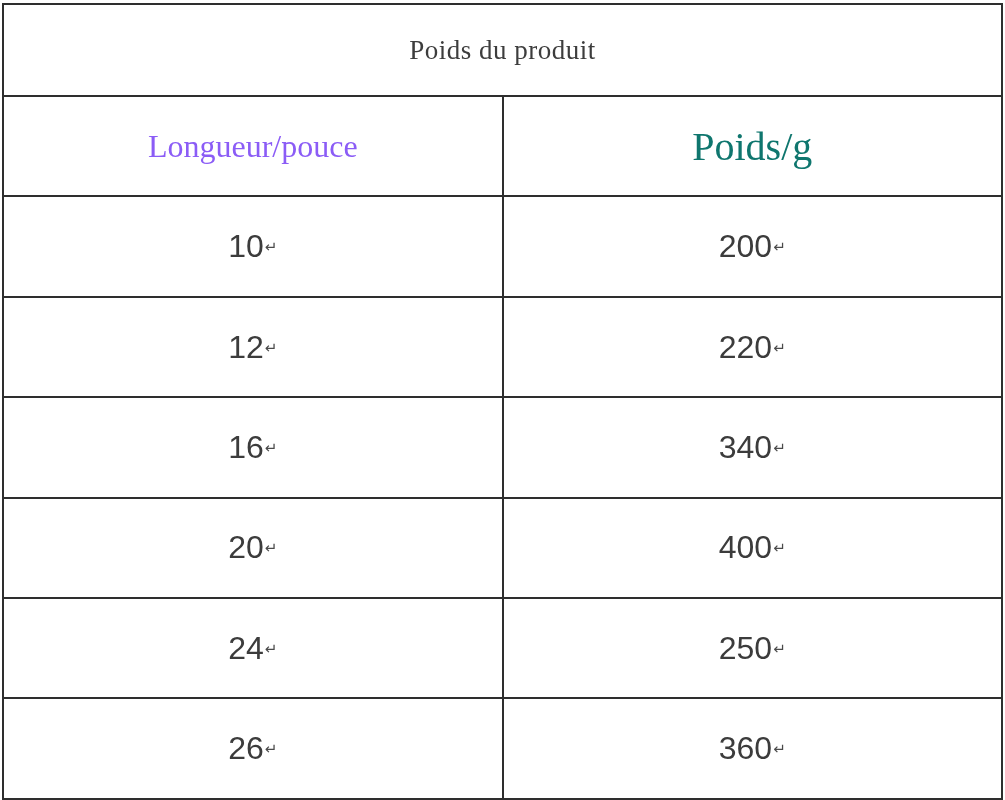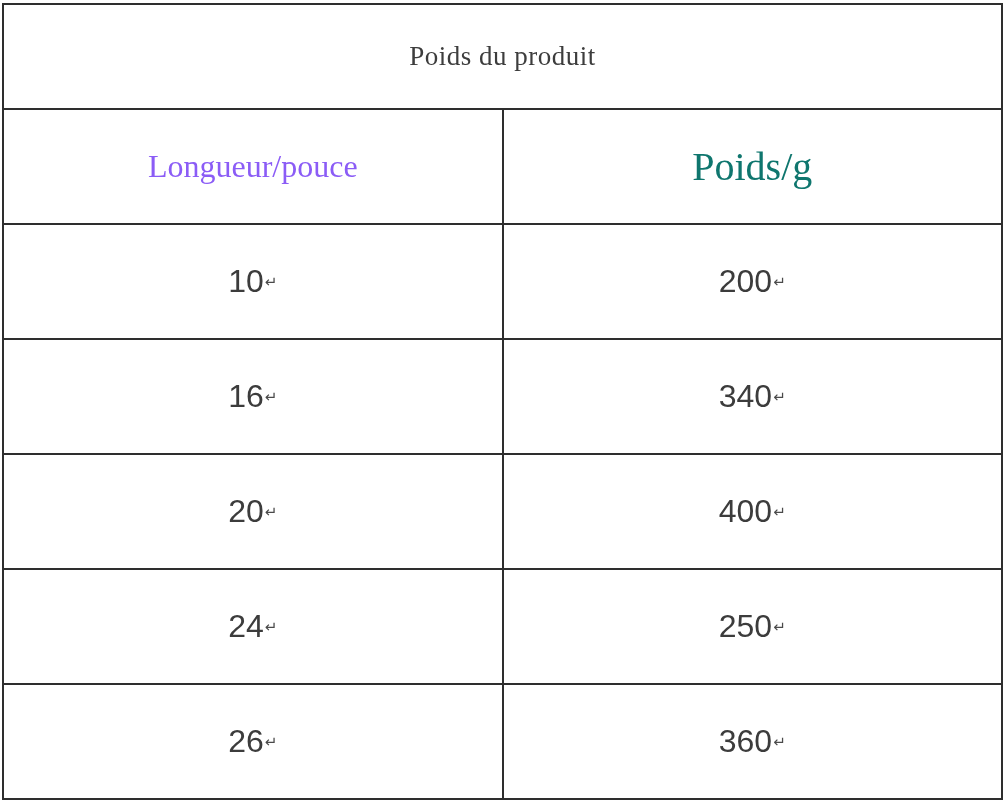--- a/index.html
+++ b/index.html
@@ -72,20 +72,24 @@
       <tr>
         <td class="header-cell-length col-length">Longueur/pouce</td>
         <td class="header-cell-weight col-weight">Poids/g</td>
       </tr>
 
       <tr>
         <td class="data-cell col-length"><span>10</span><span class="pmark">↵</span></td>
         <td class="data-cell col-weight"><span>200</span><span class="pmark">↵</span></td>
       </tr>
       <tr>
+        <td class="data-cell col-length"><span>12</span><span class="pmark">↵</span></td>
+        <td class="data-cell col-weight"><span>220</span><span class="pmark">↵</span></td>
+      </tr>
+      <tr>
         <td class="data-cell col-length"><span>16</span><span class="pmark">↵</span></td>
         <td class="data-cell col-weight"><span>340</span><span class="pmark">↵</span></td>
       </tr>
       <tr>
         <td class="data-cell col-length"><span>20</span><span class="pmark">↵</span></td>
         <td class="data-cell col-weight"><span>400</span><span class="pmark">↵</span></td>
       </tr>
       <tr>
         <td class="data-cell col-length"><span>24</span><span class="pmark">↵</span></td>
         <td class="data-cell col-weight"><span>250</span><span class="pmark">↵</span></td>

